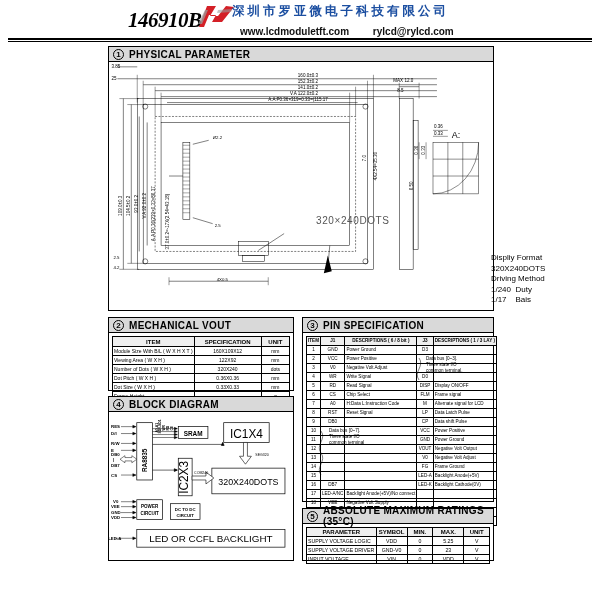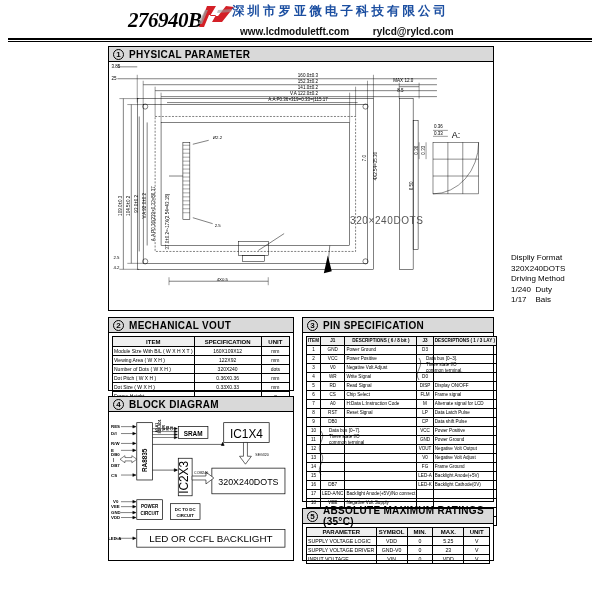--- a/index.html
+++ b/index.html
@@ -79,39 +79,39 @@
   #rat-table th { height:9px; font-size:6px; }
   #rat-table td { height:8.5px; }
 
   
   .draw { position:absolute; left:0; top:0; width:100%; height:100%; }
 
   
   .bd { position:absolute; left:0; top:0; width:100%; height:100%; }
 
   .disp-format {
-    position:absolute; left:402px; top:206px;
+    position:absolute; left:382px; top:206px;
     font-size:8px; line-height:10.5px; white-space:pre;
   }
   .view-note {
     position:absolute; left:330px; top:272px;
     font-size:7px; line-height:9px; white-space:pre;
   }
   .lcd-label {
     position:absolute; left:207px; top:168px;
-    font-size:10px; letter-spacing:0.6px; color:#555;margin-left:34px;
+    font-size:10px; letter-spacing:0.6px; color:#555;
   }
 </style>
 </head>
 <body>
 
 <div class="page">
 
   <div class="header">
-    <div class="model-no">276940B</div>
+    <div class="model-no">146910B</div>
 
     <svg class="logo-mark" viewBox="0 0 40 26">
       <path d="M3 23 L11 2 L20 2 L14 12 L22 12 L30 2 L38 3 L26 18 L16 18 L20 11 L13 11 L8 23 Z" fill="#d42027"></path>
       <path d="M2 20 L9 6 L12 6 L6 20 Z" fill="#9b9b9b" opacity="0.75"></path>
       <path d="M22 6 L36 5 L35 8 L21 9 Z" fill="#9b9b9b" opacity="0.6"></path>
     </svg>
 
     <div class="cn-name">深圳市罗亚微电子科技有限公司</div>
     <div class="contact">
       <span>www.lcdmoduletft.com</span>

